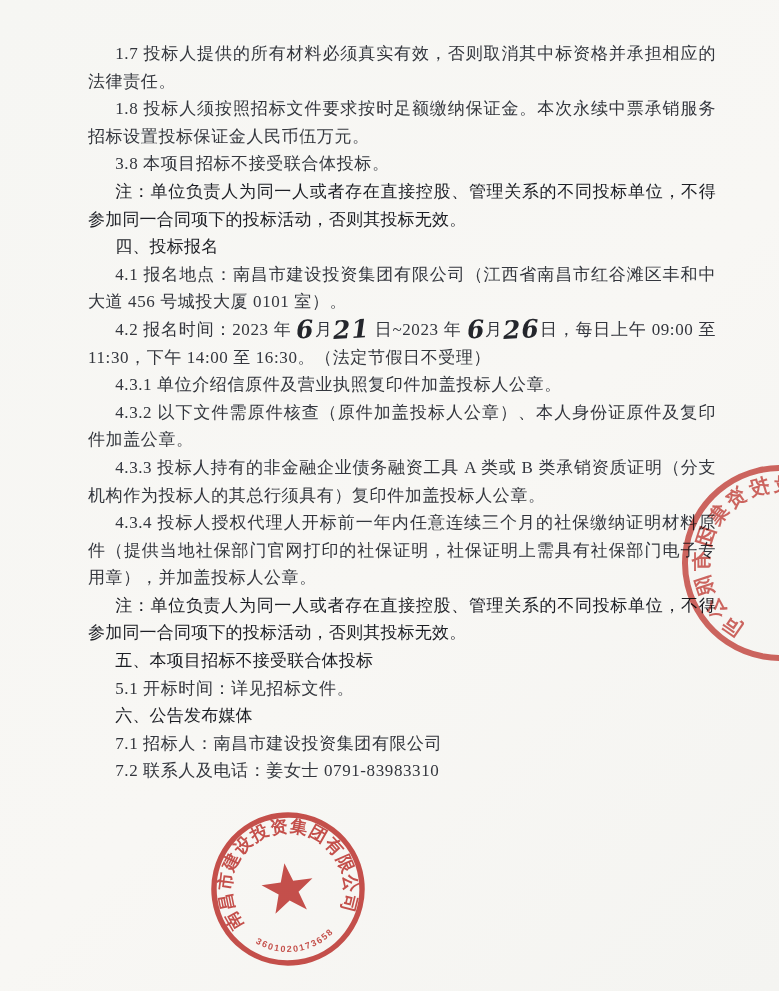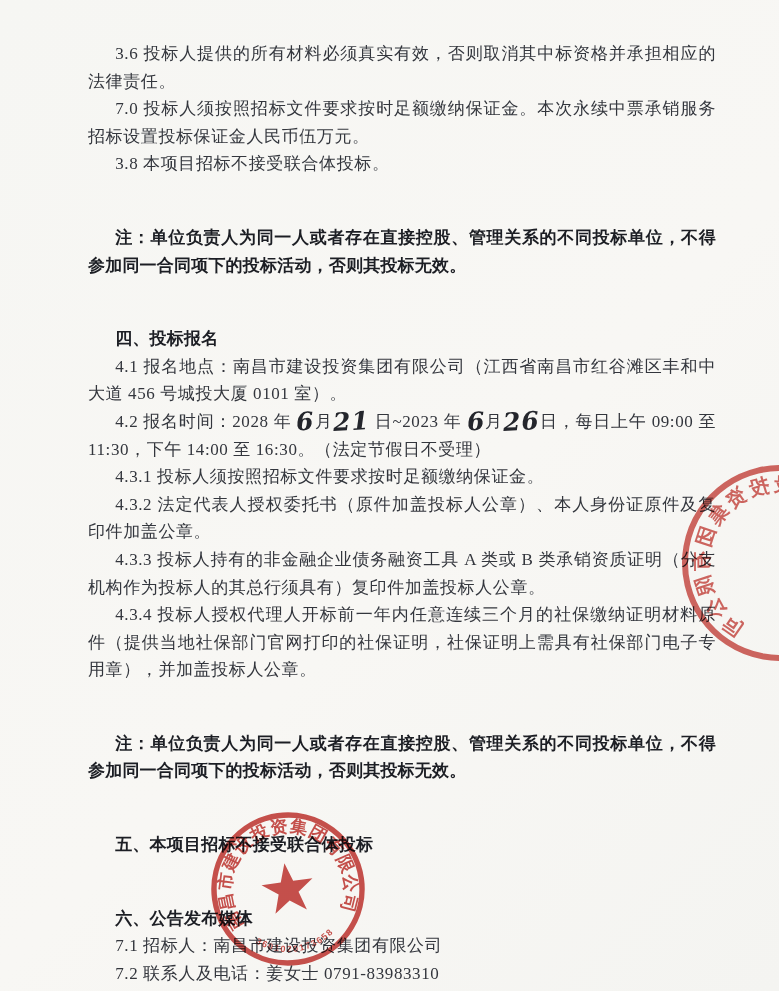--- a/index.html
+++ b/index.html
@@ -29,24 +29,23 @@
     line-height: 27.6px;
     letter-spacing: 0.6px;
     text-indent: 1.6em;
     text-align: justify;
     text-align-last: left;
     word-break: break-all;
   }
 
   .doc p.note, .doc p.heading {
     font-family: "Liberation Sans", "DejaVu Sans", sans-serif;
-    font-weight: 700;
+    font-weight: 400;
     color: #1c1e24;
     letter-spacing: 0.2px;
-    margin-top: 46px;
   }
 
   .hw {
     display: inline-block;
     font-family: "DejaVu Serif", serif;
     font-style: italic;
     font-weight: 700;
     font-size: 25px;
     line-height: 1;
     letter-spacing: 1px;
@@ -77,37 +76,38 @@
     font-family: "Liberation Sans", "DejaVu Sans", sans-serif;
     font-weight: 700;
   }
 </style>
 </head>
 <body>
 
 <div class="page">
 
   <div class="doc">
-    <p class="body">3.6  投标人提供的所有材料必须真实有效，否则取消其中标资格并承担相应的法律责任。</p>
-    <p class="body">7.0  投标人须按照招标文件要求按时足额缴纳保证金。本次永续中票承销服务招标设置投标保证金人民币伍万元。</p>
+    <p class="body">1.7  投标人提供的所有材料必须真实有效，否则取消其中标资格并承担相应的法律责任。</p>
+    <p class="body">1.8  投标人须按照招标文件要求按时足额缴纳保证金。本次永续中票承销服务招标设置投标保证金人民币伍万元。</p>
     <p class="body">3.8 本项目招标不接受联合体投标。</p>
     <p class="note">注：单位负责人为同一人或者存在直接控股、管理关系的不同投标单位，不得参加同一合同项下的投标活动，否则其投标无效。</p>
     <p class="heading">四、投标报名</p>
     <p class="body">4.1 报名地点：南昌市建设投资集团有限公司（江西省南昌市红谷滩区丰和中大道 456 号城投大厦 0101 室）。</p>
 
     <p class="body">
-      <span>4.2 报名时间：2028 年 </span><span class="hw">6</span><span>月</span><span class="hw">21</span><span> 日~2023 年 </span><span class="hw">6</span><span>月</span><span class="hw">26</span><span>日，每日上午 09:00 至 11:30，下午 14:00 至 16:30。（法定节假日不受理）</span>
+      <span>4.2 报名时间：2023 年 </span><span class="hw">6</span><span>月</span><span class="hw">21</span><span> 日~2023 年 </span><span class="hw">6</span><span>月</span><span class="hw">26</span><span>日，每日上午 09:00 至 11:30，下午 14:00 至 16:30。（法定节假日不受理）</span>
     </p>
 
-    <p class="body">4.3.1 投标人须按照招标文件要求按时足额缴纳保证金。</p>
-    <p class="body">4.3.2 法定代表人授权委托书（原件加盖投标人公章）、本人身份证原件及复印件加盖公章。</p>
+    <p class="body">4.3.1 单位介绍信原件及营业执照复印件加盖投标人公章。</p>
+    <p class="body">4.3.2 以下文件需原件核查（原件加盖投标人公章）、本人身份证原件及复印件加盖公章。</p>
     <p class="body">4.3.3  投标人持有的非金融企业债务融资工具 A 类或 B 类承销资质证明（分支机构作为投标人的其总行须具有）复印件加盖投标人公章。</p>
     <p class="body">4.3.4  投标人授权代理人开标前一年内任意连续三个月的社保缴纳证明材料原件（提供当地社保部门官网打印的社保证明，社保证明上需具有社保部门电子专用章），并加盖投标人公章。</p>
     <p class="note">注：单位负责人为同一人或者存在直接控股、管理关系的不同投标单位，不得参加同一合同项下的投标活动，否则其投标无效。</p>
     <p class="heading">五、本项目招标不接受联合体投标</p>
+    <p class="body">5.1 开标时间：详见招标文件。</p>
     <p class="heading">六、公告发布媒体</p>
     <p class="body">7.1 招标人：南昌市建设投资集团有限公司</p>
     <p class="body">7.2 联系人及电话：姜女士 0791-83983310</p>
   </div>
 
   <svg class="stamp stamp-main" width="200" height="200" viewBox="-100 -100 200 200">
     <circle r="74" fill="none" stroke-width="5.5" stroke="#c43a35"></circle>
     <path id="sealTopA" d="M -49.4 28.5 A 57 57 0 1 1 49.4 28.5" fill="none"></path>
     <path id="sealBotA" d="M -48.3 40.5 A 63 63 0 0 0 48.3 40.5" fill="none"></path>
     <text font-size="17.5" letter-spacing="1" fill="#c43a35">

